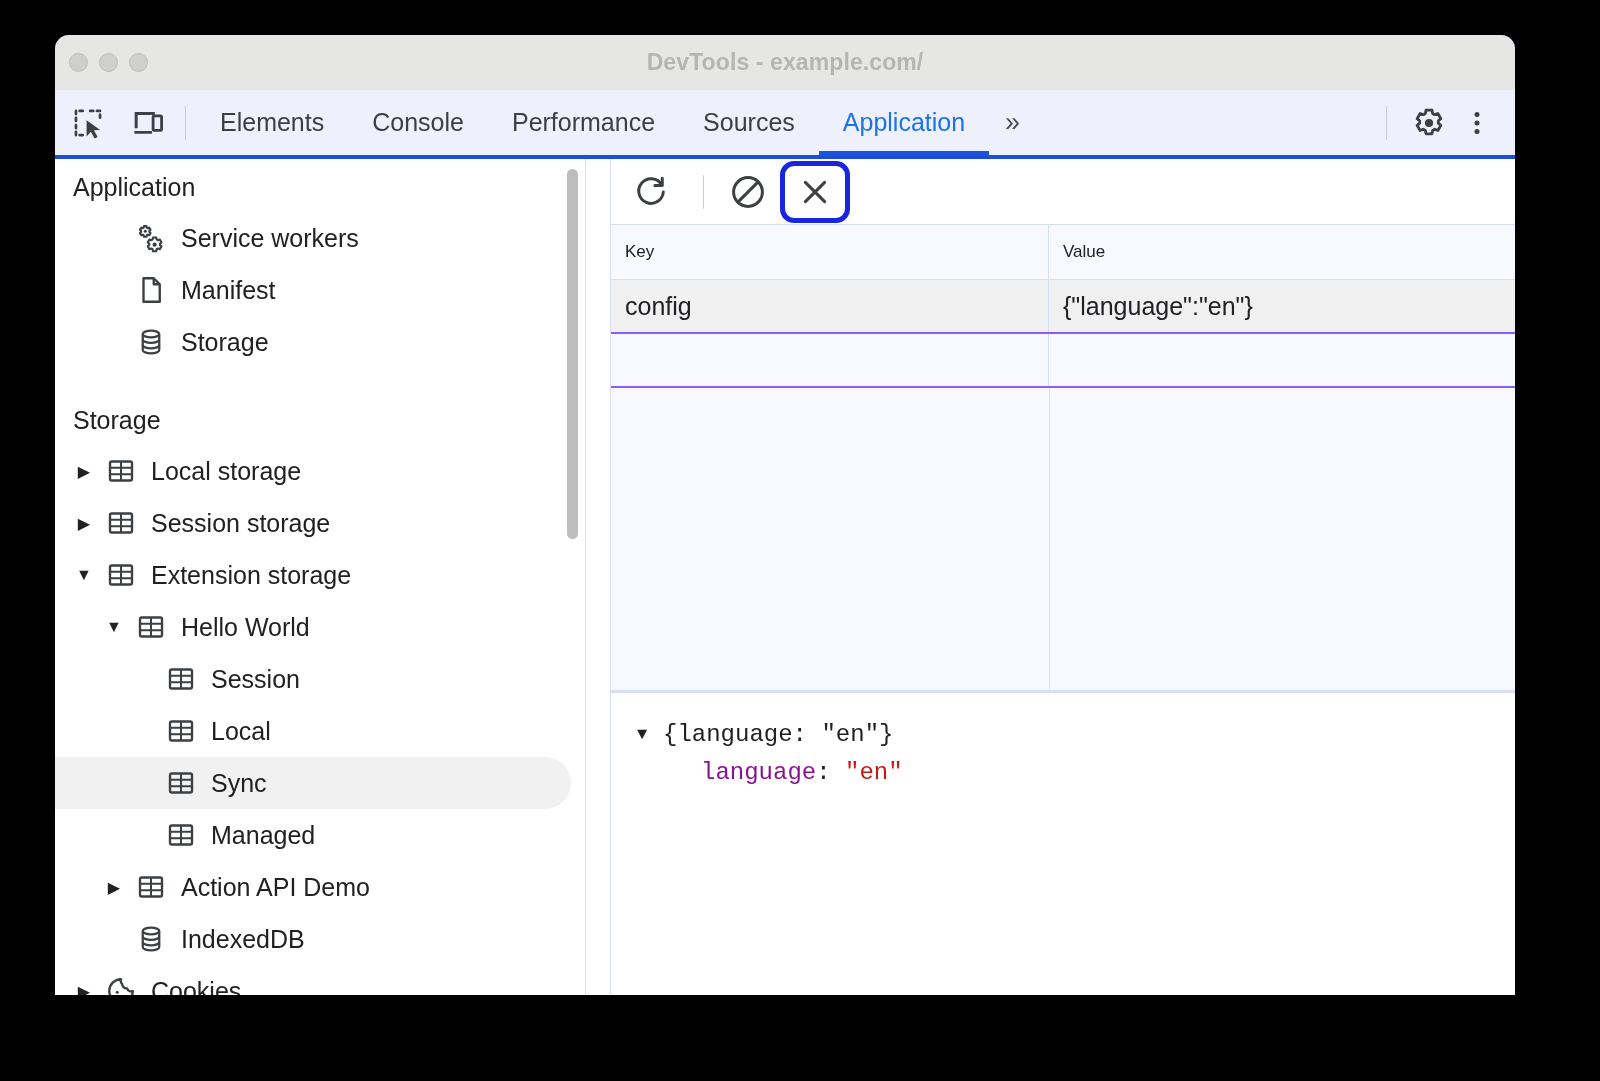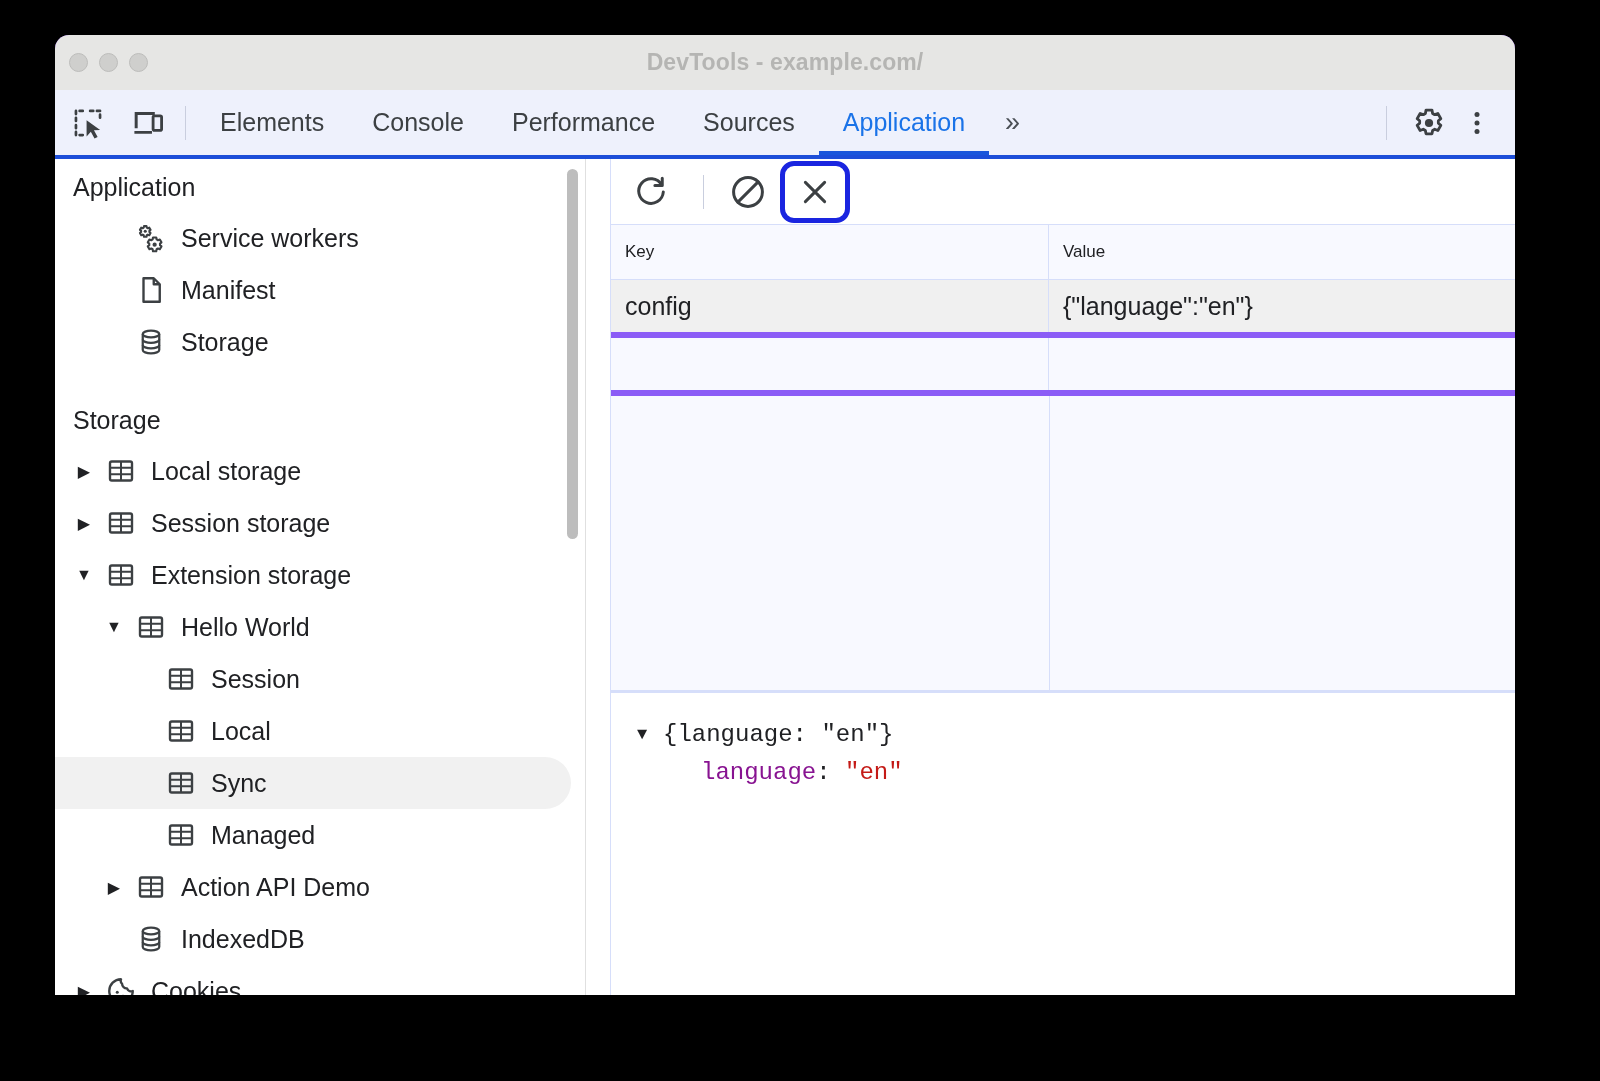--- a/index.html
+++ b/index.html
@@ -247,21 +247,21 @@
     display: flex; align-items: center;
     padding-left: 14px;
     box-sizing: border-box;
   }
   .col-key { width: 438px; flex: 0 0 438px; border-right: 1px solid #d6defa; }
   .col-val { flex: 1 1 auto; }
   .dt-row {
     display: flex;
     height: 52px;
     flex: 0 0 52px;
-    border-bottom: 6px solid #8b5cf6;
+    border-bottom: 2px solid #8b5cf6;
   }
   .dt-row.odd { background: #f0f0f0; }
   .dt-row.even { background: #f8f9ff; }
   .dt-td {
     font-size: 25px;
     color: #202124;
     display: flex; align-items: center;
     padding-left: 14px;
     box-sizing: border-box;
   }

